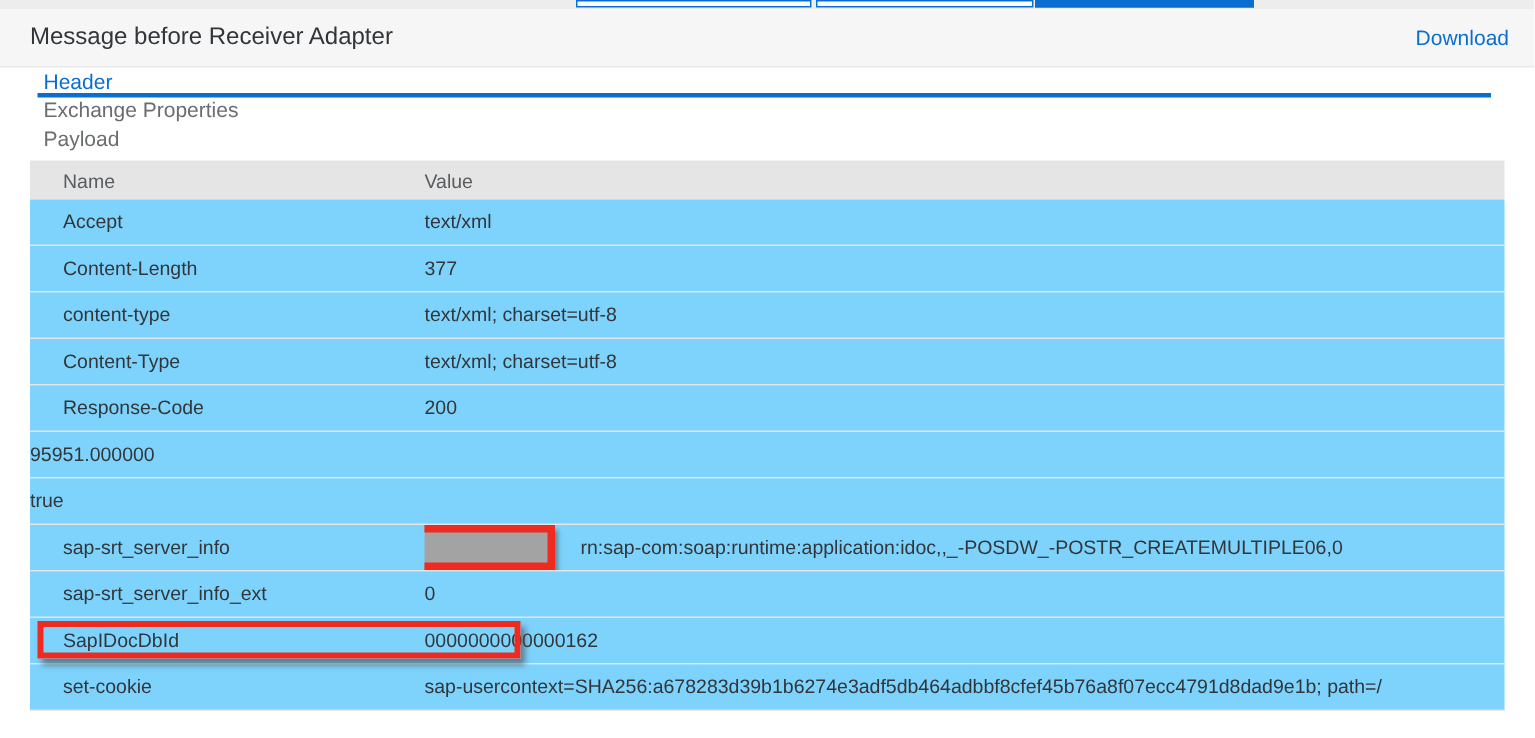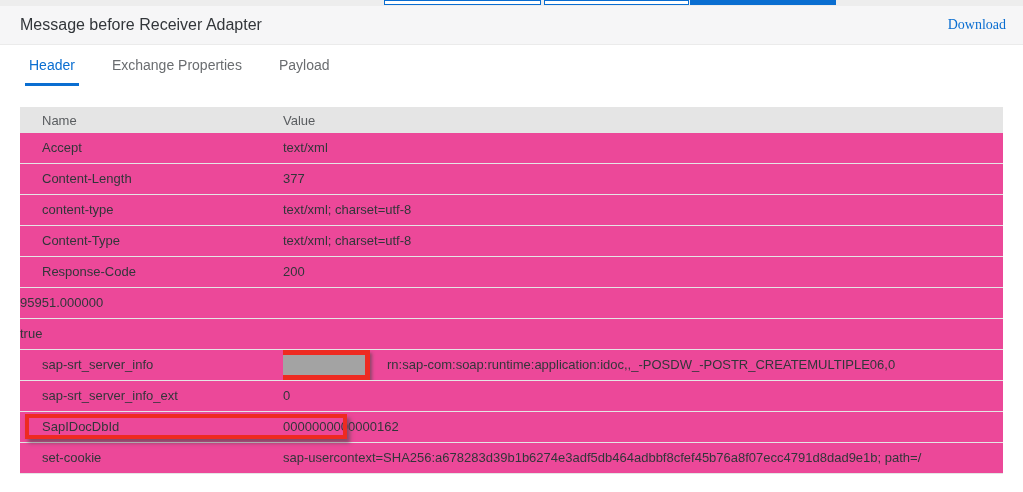--- a/index.html
+++ b/index.html
@@ -12,37 +12,37 @@
   .seg.outline{background:#ffffff;border:1px solid var(--accent);}
   .seg.solid{background:var(--accent);border:1px solid var(--accent);}
   .seg.s0{left:384px;width:157px;}
   .seg.s1{left:544px;width:145px;}
   .seg.s2{left:690px;width:146px;}
 
   
   .title-bar{position:absolute;left:0;top:6px;width:1023px;height:39px;background:#f6f6f7;
     border-bottom:1px solid #ebebeb;display:flex;align-items:center;box-sizing:border-box;}
   .title-bar .title{margin-left:20px;font-size:16px;color:#32363a;}
-  .title-bar .download{position:absolute;right:17px;font-size:14px;color:var(--accent);cursor:pointer;text-decoration:none;font-family:Liberation Serif, serif;}
+  .title-bar .download{position:absolute;right:17px;font-size:14px;color:var(--accent);cursor:pointer;text-decoration:none;}
 
   
   .tab-bar{position:absolute;left:0;top:46px;width:1023px;height:40px;background:#ffffff;
-    display:flex;align-items:stretch;padding-left:25px;box-sizing:border-box;}
+    display:flex;align-items:stretch;padding-left:25px;box-sizing:border-box;flex-direction:column;}
   .tab{display:flex;align-items:center;padding:0 4px;margin-right:29px;font-size:14px;
     color:#6a6d70;cursor:pointer;border-bottom:3px solid transparent;box-sizing:border-box;}
   .tab.active{color:var(--accent);border-bottom-color:var(--accent);}
 
   
   .table{position:absolute;left:20px;top:107px;width:983px;}
   .thead{display:flex;align-items:center;height:26px;background:#e5e5e5;}
   .thead .col{font-size:13px;color:#595c5f;}
   .col-name{width:263px;padding-left:22px;box-sizing:border-box;flex:0 0 auto;}
   .col-value{flex:1 1 auto;overflow:hidden;white-space:nowrap;}
   .row{position:relative;display:flex;align-items:center;height:30px;border-bottom:1px solid #e5e5e5;
-    font-size:13px;color:#32363a;background:#ec4899;}
+    font-size:13px;color:#32363a;background:#7dd3fc;}
   .cell{line-height:30px;}
   .val-text{white-space:nowrap;}
 
   
   .redaction{display:none;}
   .row.redacted .redaction{display:inline-block;vertical-align:middle;margin-left:-20px;margin-right:4px;
     width:97px;height:20px;background:var(--redaction-gray);
     border:5px solid var(--annotation-red);
     box-shadow:2px 3px 3px rgba(70,70,70,0.55);}
   .row.redacted .col-value{display:flex;gap:13px;}

